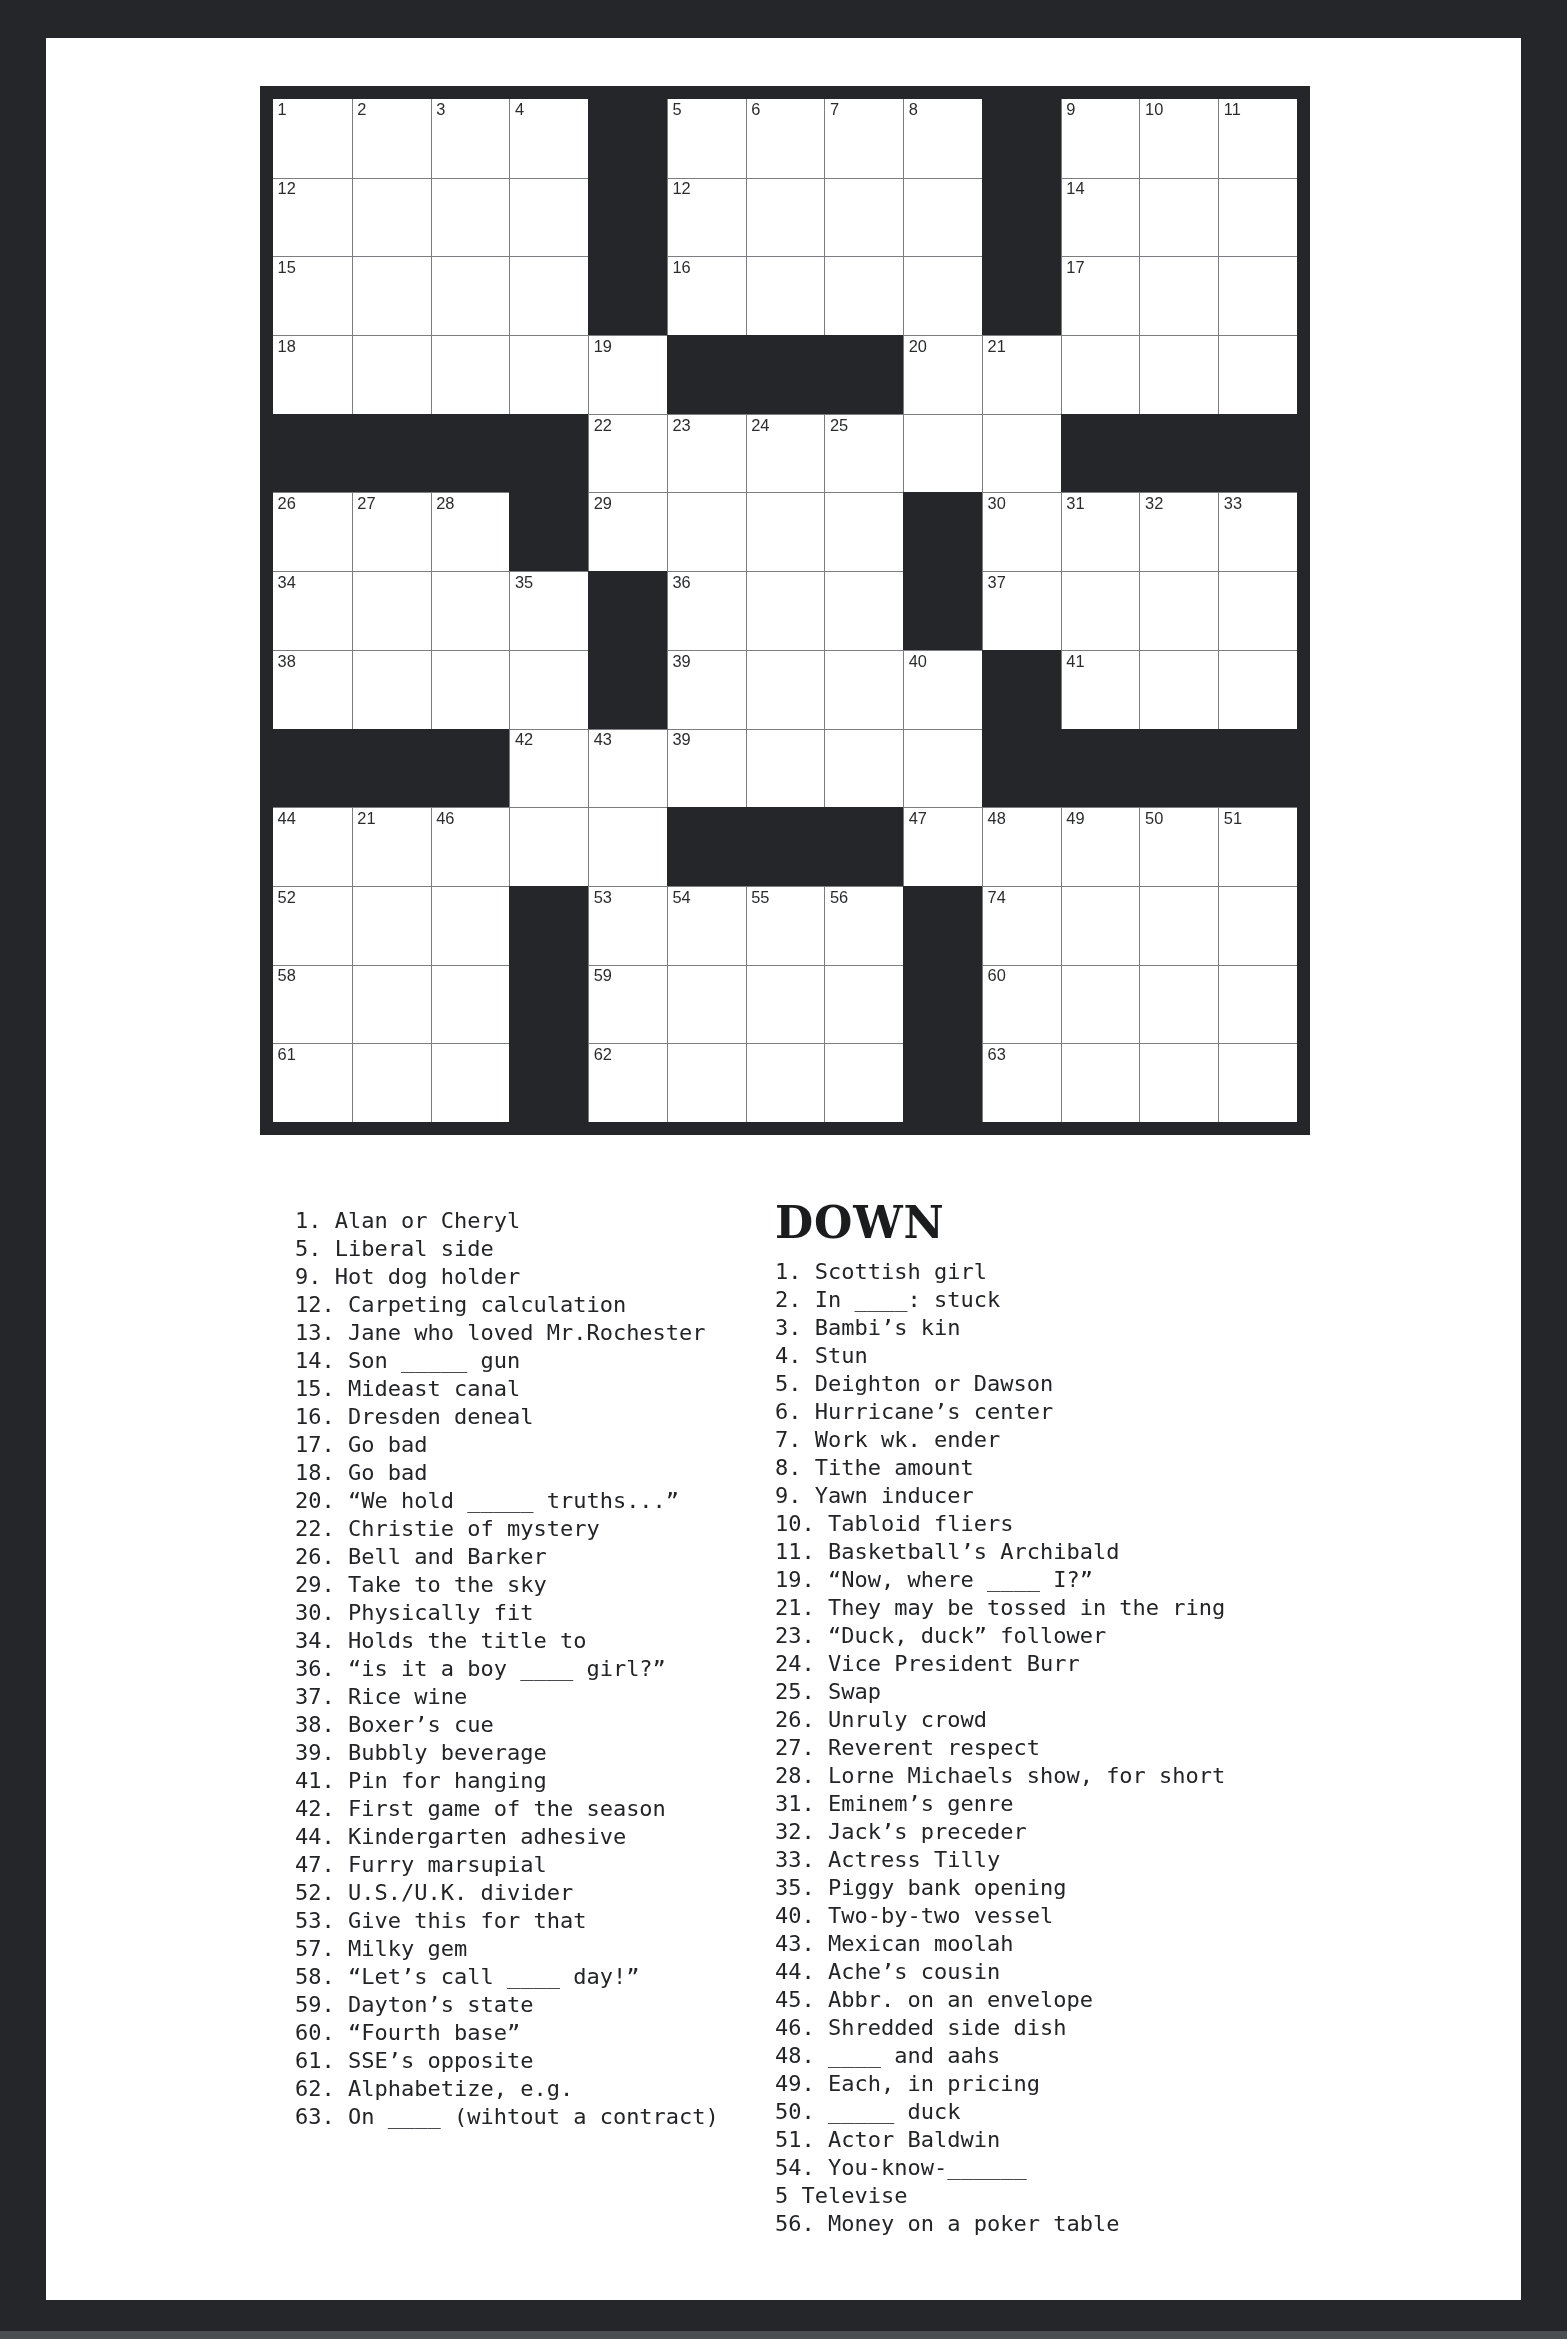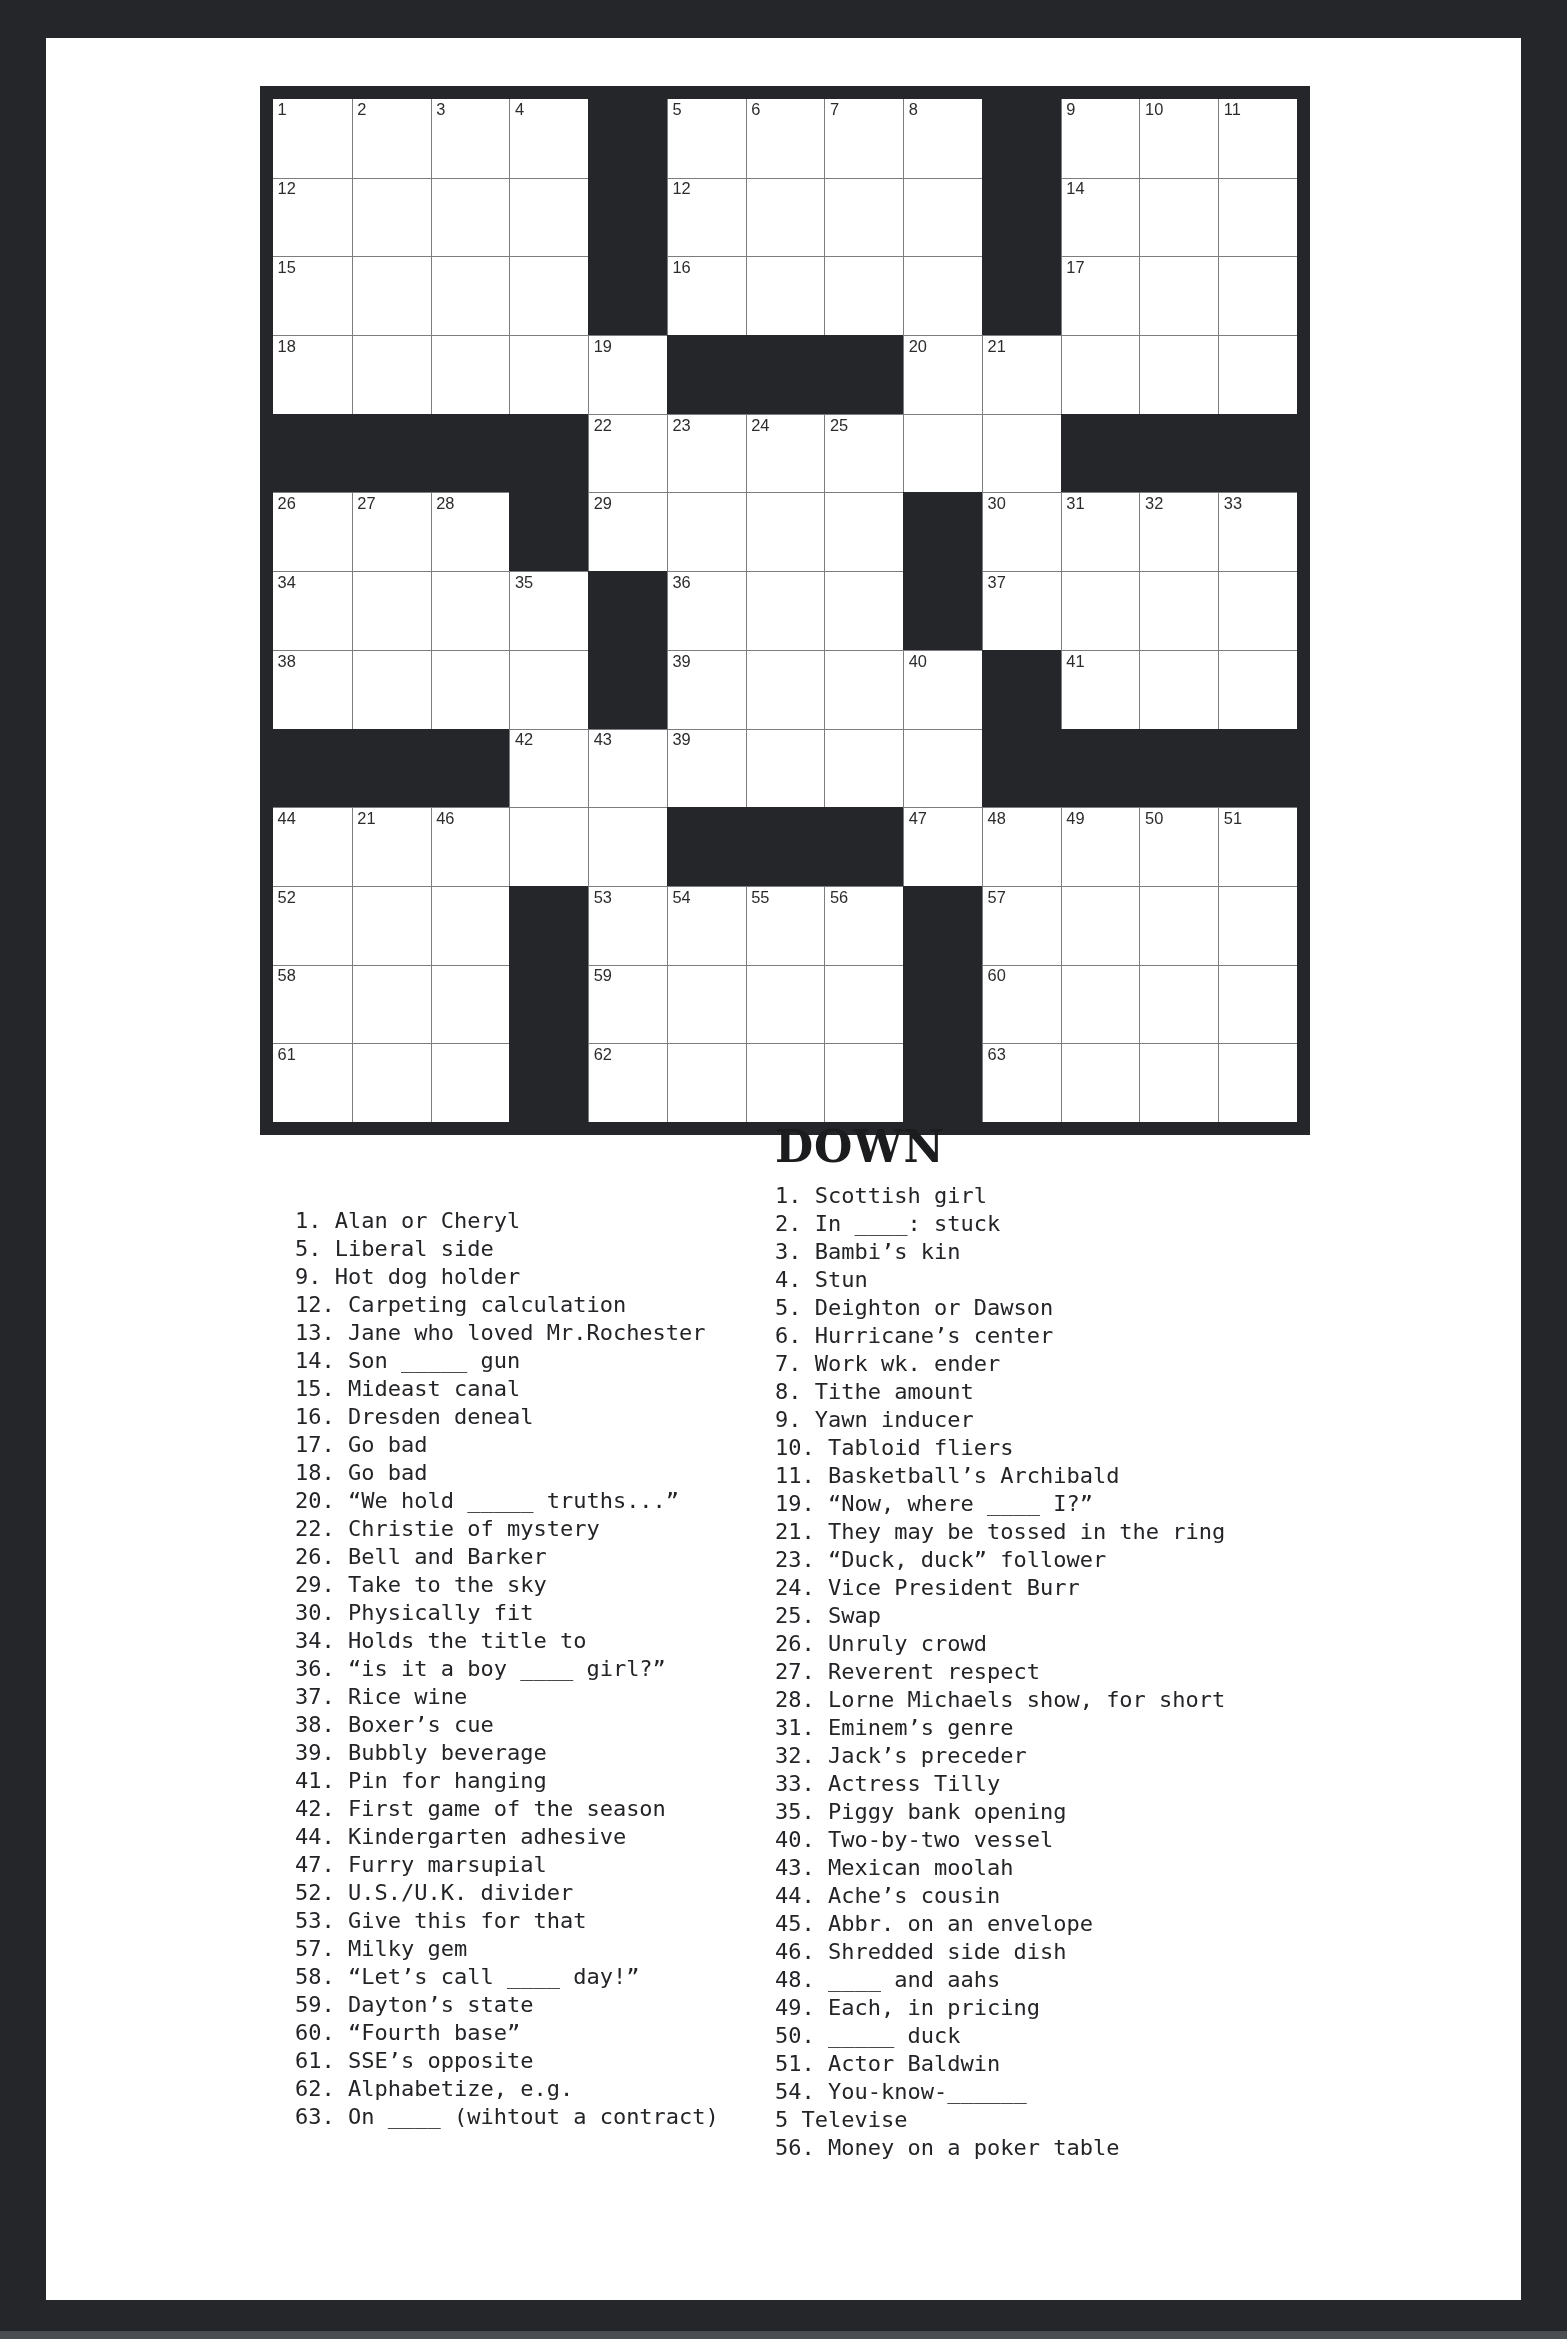--- a/index.html
+++ b/index.html
@@ -59,21 +59,21 @@
     color:#1b1c1e;
   }
   .clue-list{
     font-family:"DejaVu Sans Mono",monospace;
     font-size:22px;line-height:28px;
     white-space:pre;
     color:#232427;
   }
   #across{left:249px;top:1144px}
   #across .clue-list{margin-top:25px}
-  #down{left:729px;top:1084px}
+  #down{left:729px;top:1160px}
   #down .clue-list{margin-top:10px}
 </style>
 </head>
 <body>
 
 <div class="page">
 
   <div id="grid">
       <div class="cell">
         <span class="num">1</span>
@@ -322,21 +322,21 @@
         <span class="num">54</span>
       </div>
       <div class="cell">
         <span class="num">55</span>
       </div>
       <div class="cell">
         <span class="num">56</span>
       </div>
       <div class="cell black"></div>
       <div class="cell">
-        <span class="num">57</span>
+        <span class="num">74</span>
       </div>
       <div class="cell"></div>
       <div class="cell"></div>
       <div class="cell"></div>
       <div class="cell">
         <span class="num">58</span>
       </div>
       <div class="cell"></div>
       <div class="cell"></div>
       <div class="cell black"></div>

